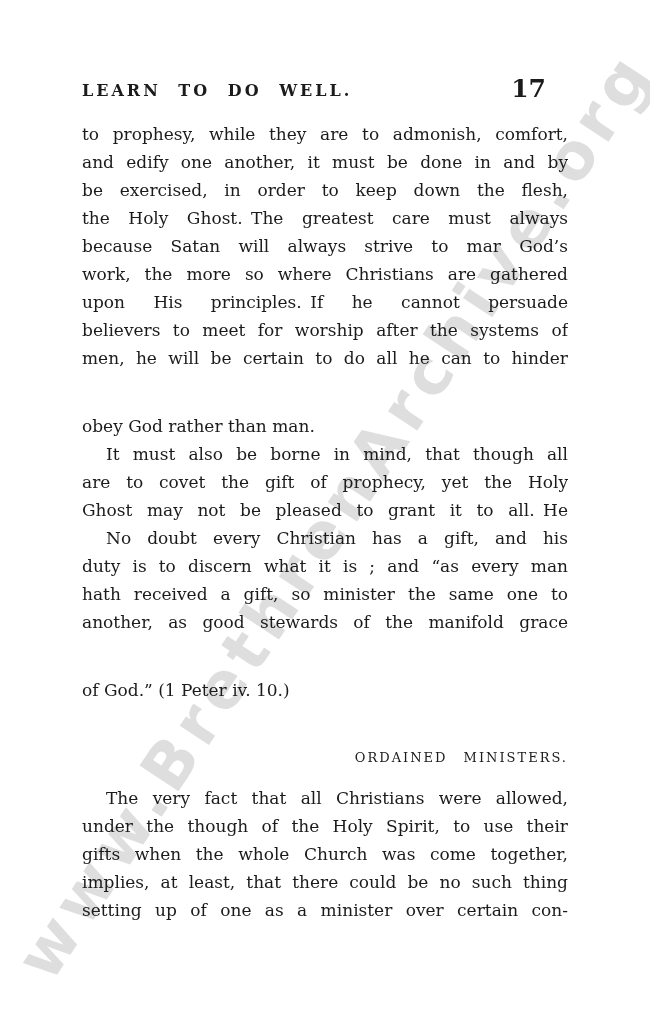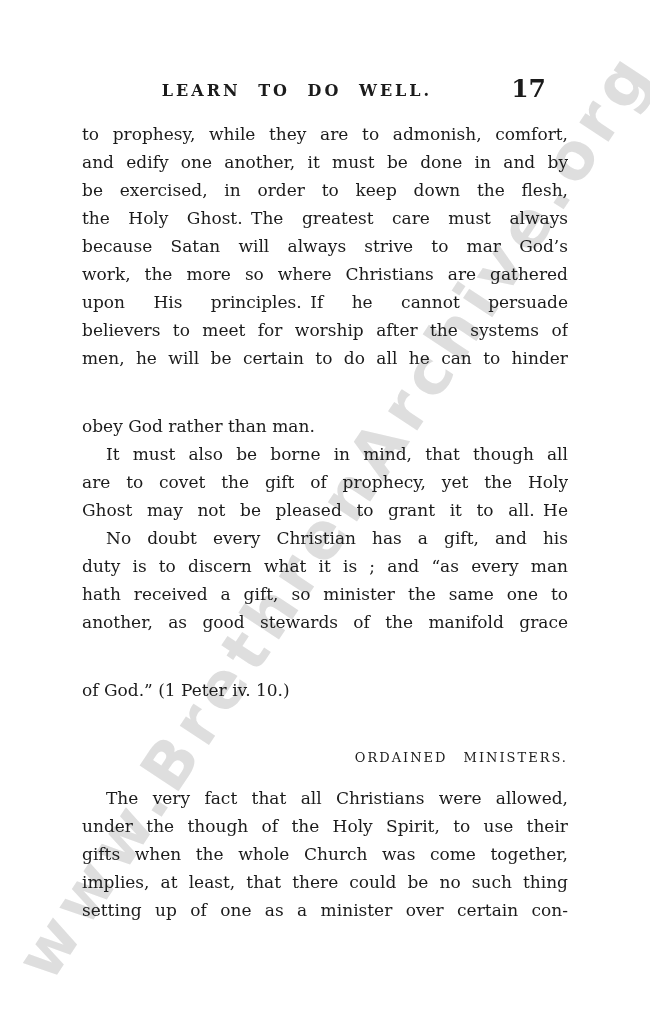--- a/index.html
+++ b/index.html
@@ -35,21 +35,20 @@
   .running-head {
     position: absolute;
     left: 82px;
     width: 486px;
     top: 78px;
     height: 26px;
   }
   .running-title {
     position: absolute;
     left: 0; right: 56px;
-    text-align: center;
     font-size: 16px;
     font-weight: 700;
     letter-spacing: 3px;
     word-spacing: 9px;
     top: 3px;
   }
   .page-number {
     position: absolute;
     right: 22px;
     top: -4px;

